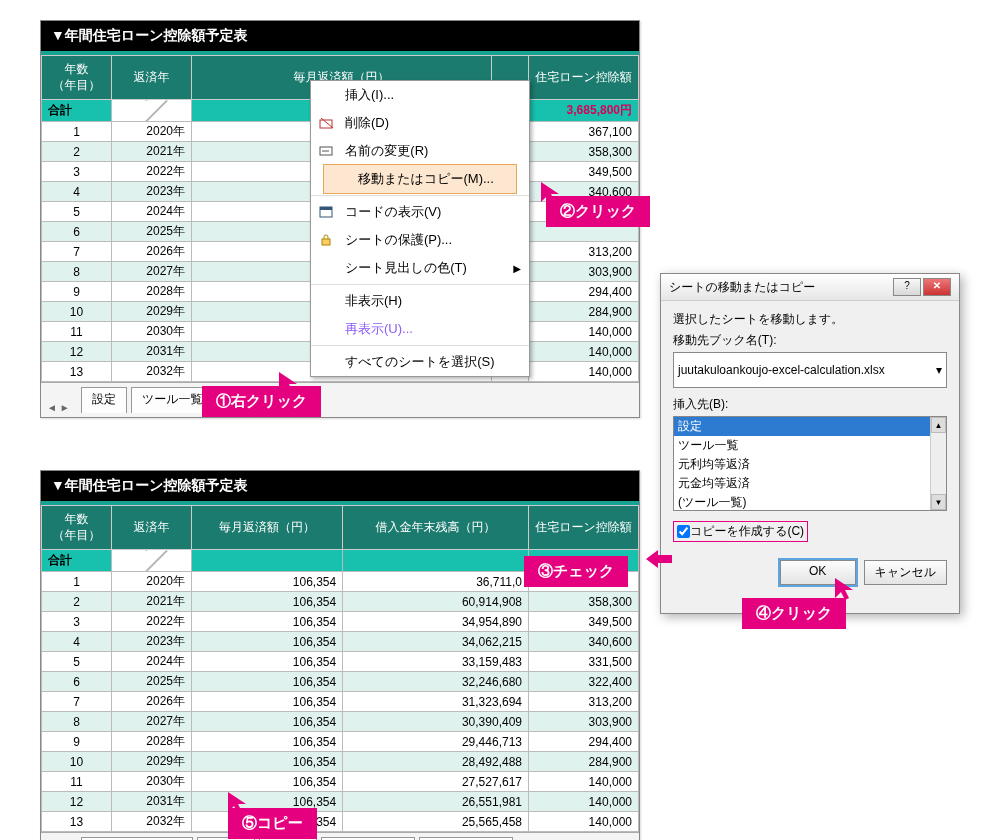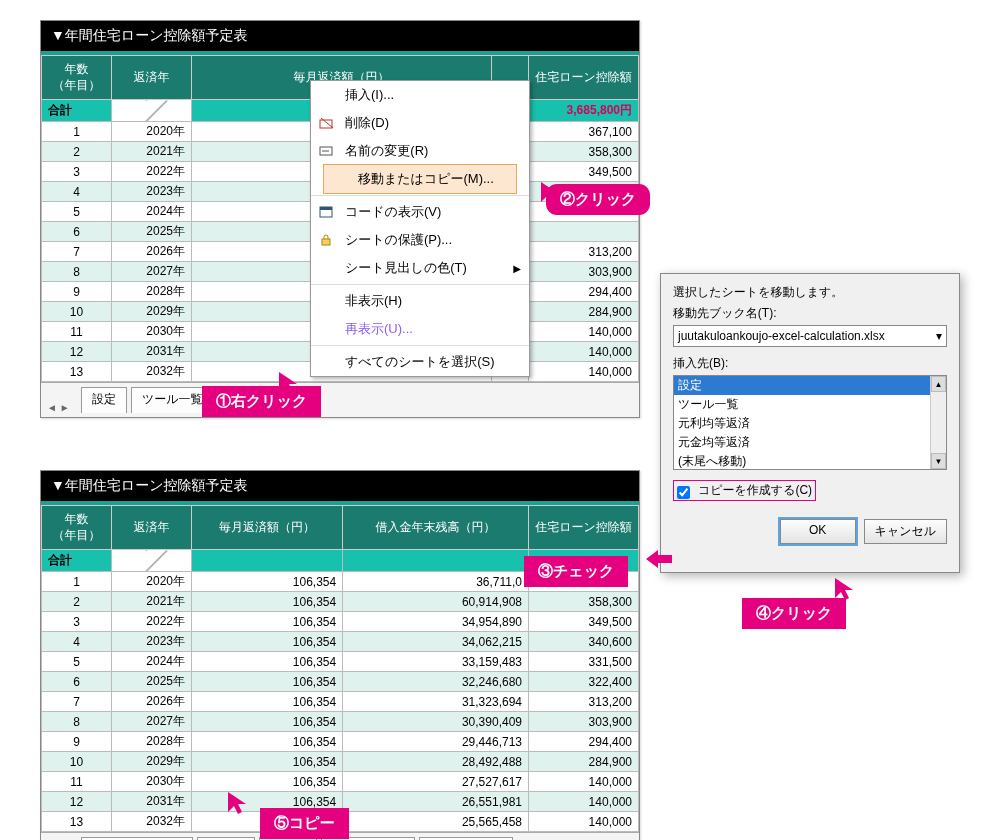--- a/index.html
+++ b/index.html
@@ -14,21 +14,21 @@
   }
   .panel {
     position: absolute;
     border: 1px solid #888;
     background: #fff;
     box-shadow: 1px 1px 2px rgba(0,0,0,0.15);
   }
   .title-bar {
     background: #000;
     color: #fff;
-    font-weight: normal;
+    font-weight: bold;
     padding: 6px 10px;
     border-bottom: 4px solid #17a393;
     font-size: 14px;
   }
   .table {
     width: 100%;
     border-collapse: collapse;
   }
   .thead-row {
     background: #1b7b6e;
@@ -178,21 +178,21 @@
     text-align: center;
   }
   .dialog-win-btn.close { background: linear-gradient(#e77,#c33); color:#fff; font-weight:bold; }
   .dialog-body { padding: 10px 12px; }
   .dlg-select {
     width: 100%;
     border: 1px solid #888;
     background: #fff;
     padding: 2px 4px;
     margin: 3px 0 8px;
-    height: 22px;
+    height: 36px;
     display: flex;
     align-items: center;
     justify-content: space-between;
   }
   .dlg-list {
     width: 100%;
     height: 95px;
     border: 1px solid #888;
     background: #fff;
     overflow: hidden;
@@ -204,22 +204,22 @@
     background: #eee; border-left:1px solid #ccc;
   }
   .dlg-list-scroll .sbtn {
     height:16px; border:1px solid #bbb; background:#ddd;
     display:flex; align-items:center; justify-content:center; font-size:8px;
   }
   .dlg-list-item { padding: 1px 4px; }
   .dlg-list-item.sel { background: #2d7bd1; color: #fff; }
   .dlg-check {
     display: flex;
-    align-items: flex-end;
-    gap: 8px;
+    align-items: center;
+    gap: 0;
     border: 1px solid #e4007f;
     padding: 1px 3px;
     width: fit-content;
   }
   .dlg-check input { margin:0; }
   .dlg-buttons {
     display: flex;
     justify-content: flex-end;
     gap: 8px;
     padding: 8px 12px 28px;
@@ -525,58 +525,65 @@
         <div class="sheet-tab active">元利均等返済 (2)</div>
         <div class="sheet-tab">　　　</div>
         <div class="sheet-tab">　　　</div>
         <div class="sheet-tab">元利均等返済</div>
         <div class="sheet-tab">元金均等返済</div>
       </div>
   </div>
 </div>
 
 <div class="dialog" style="left:660px; top:273px;">
+  <div class="dialog-title">
+    <span>シートの移動またはコピー</span>
+    <div class="dialog-win-btns">
+      <div class="dialog-win-btn">?</div>
+      <div class="dialog-win-btn close">✕</div>
+    </div>
+  </div>
   <div class="dialog-body">
     <div>選択したシートを移動します。</div>
     <div style="margin-top:4px"><span>移動先ブック名(T):</span></div>
     <div class="dlg-select">
       <span>juutakuloankoujo-excel-calculation.xlsx</span>
       <span>▾</span>
     </div>
     <div><span>挿入先(B):</span></div>
     <div class="dlg-list">
       <div id="dlg-list-items">
           <div class="dlg-list-item sel">設定</div>
           <div class="dlg-list-item">ツール一覧</div>
           <div class="dlg-list-item">元利均等返済</div>
           <div class="dlg-list-item">元金均等返済</div>
-          <div class="dlg-list-item">(末尾へ移動)</div>
+          <div class="dlg-list-item">(ツール一覧)</div>
         </div>
       <div class="dlg-list-scroll">
         <div class="sbtn">▲</div>
         <div style="flex:1"></div>
         <div class="sbtn" style="position:absolute;bottom:0;left:0;right:0">▼</div>
       </div>
     </div>
     <label class="dlg-check">
       <input type="checkbox" checked="" style="">
       <span>コピーを作成する(C)</span>
     </label>
   </div>
   <div class="dlg-buttons">
     <div class="dlg-btn focus">OK</div>
     <div class="dlg-btn">キャンセル</div>
   </div>
 </div>
 
 <div class="annotation" style="left:202px; top:386px;">①右クリック</div>
-<div class="annotation" style="left:546px; top:184px;border-radius:11px;">②クリック</div>
+<div class="annotation" style="left:546px; top:196px;">②クリック</div>
 <div class="annotation" style="left:524px; top:556px;">③チェック</div>
 <div class="annotation" style="left:742px; top:598px;">④クリック</div>
-<div class="annotation" style="left:260px; top:808px;">⑤コピー</div>
+<div class="annotation" style="left:228px; top:808px;">⑤コピー</div>
 
 <div class="cursor-arrow" style="left:276px; top:370px;">
   <svg width="24" height="28">
       <polygon points="3,2 3,22 9,16 13,24 17,22 13,14 21,14" fill="#e4007f"></polygon>
     </svg>
 </div>
 <div class="cursor-arrow" style="left:538px; top:180px;">
   <svg width="24" height="28">
       <polygon points="3,2 3,22 9,16 13,24 17,22 13,14 21,14" fill="#e4007f"></polygon>
     </svg>

